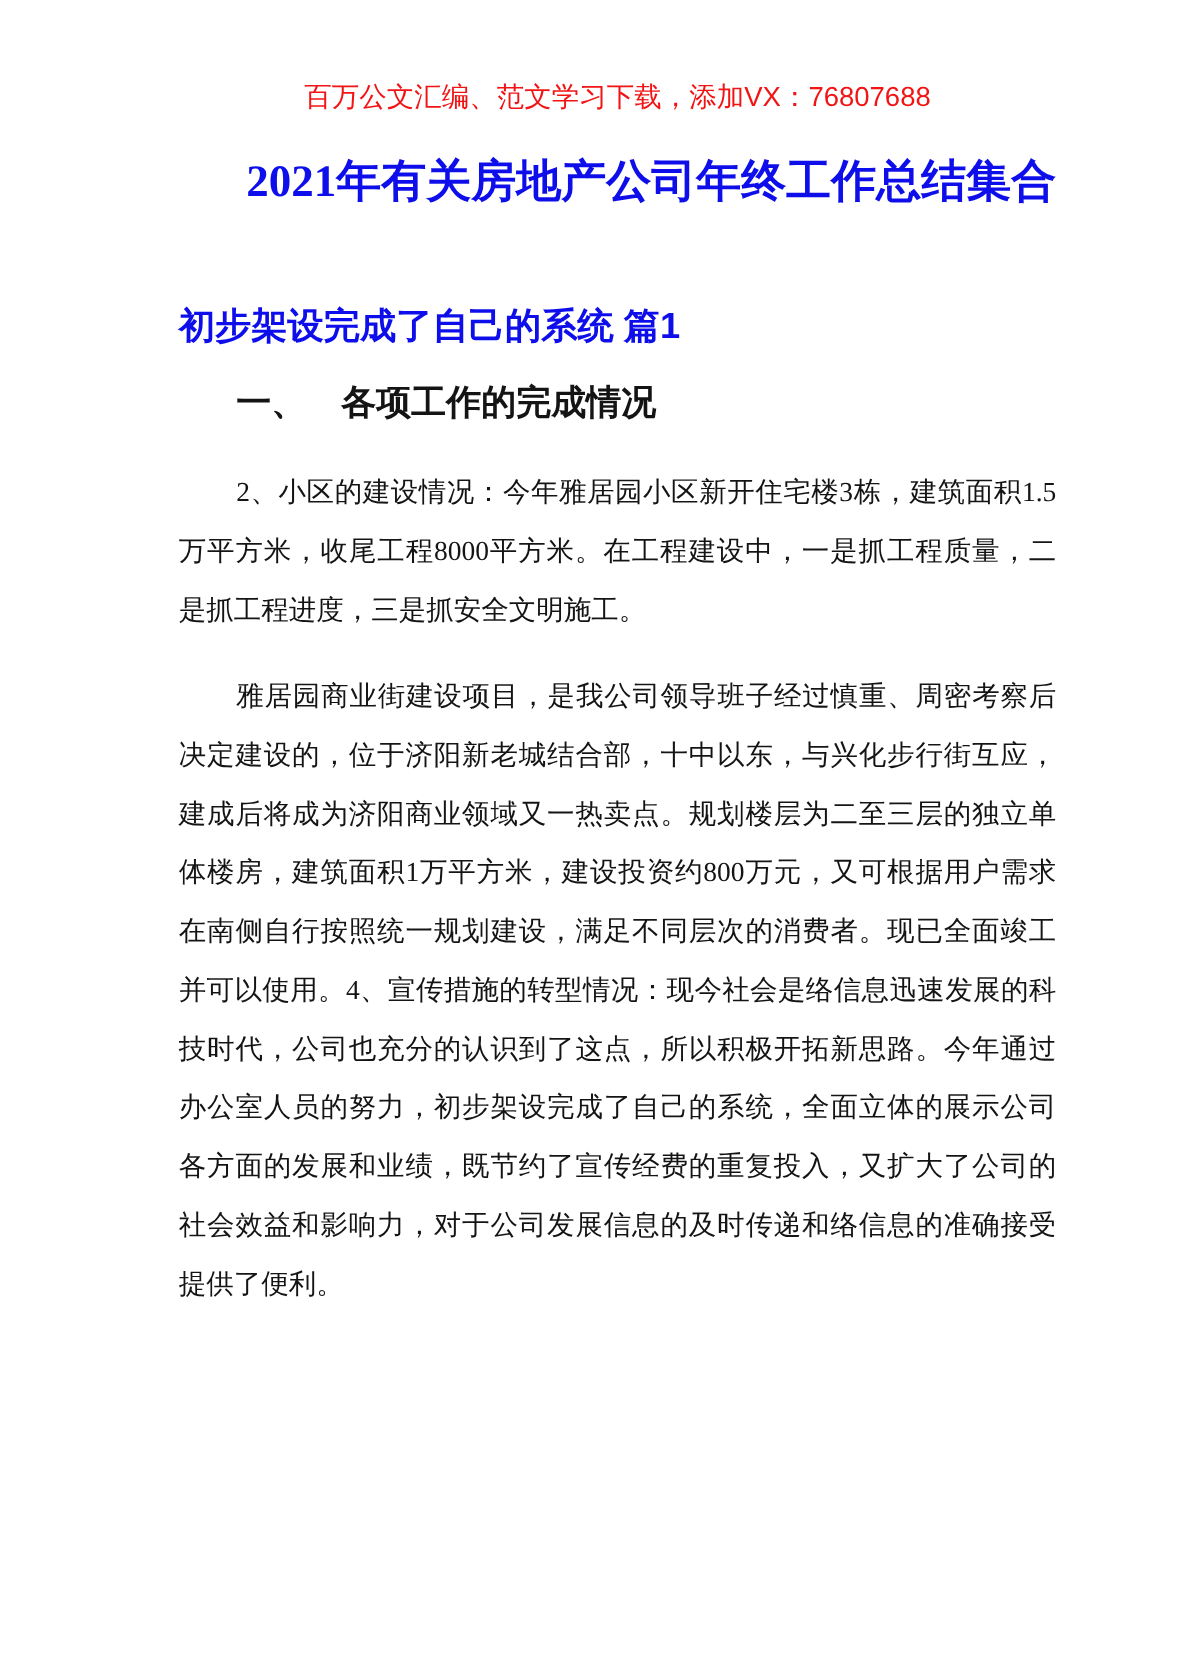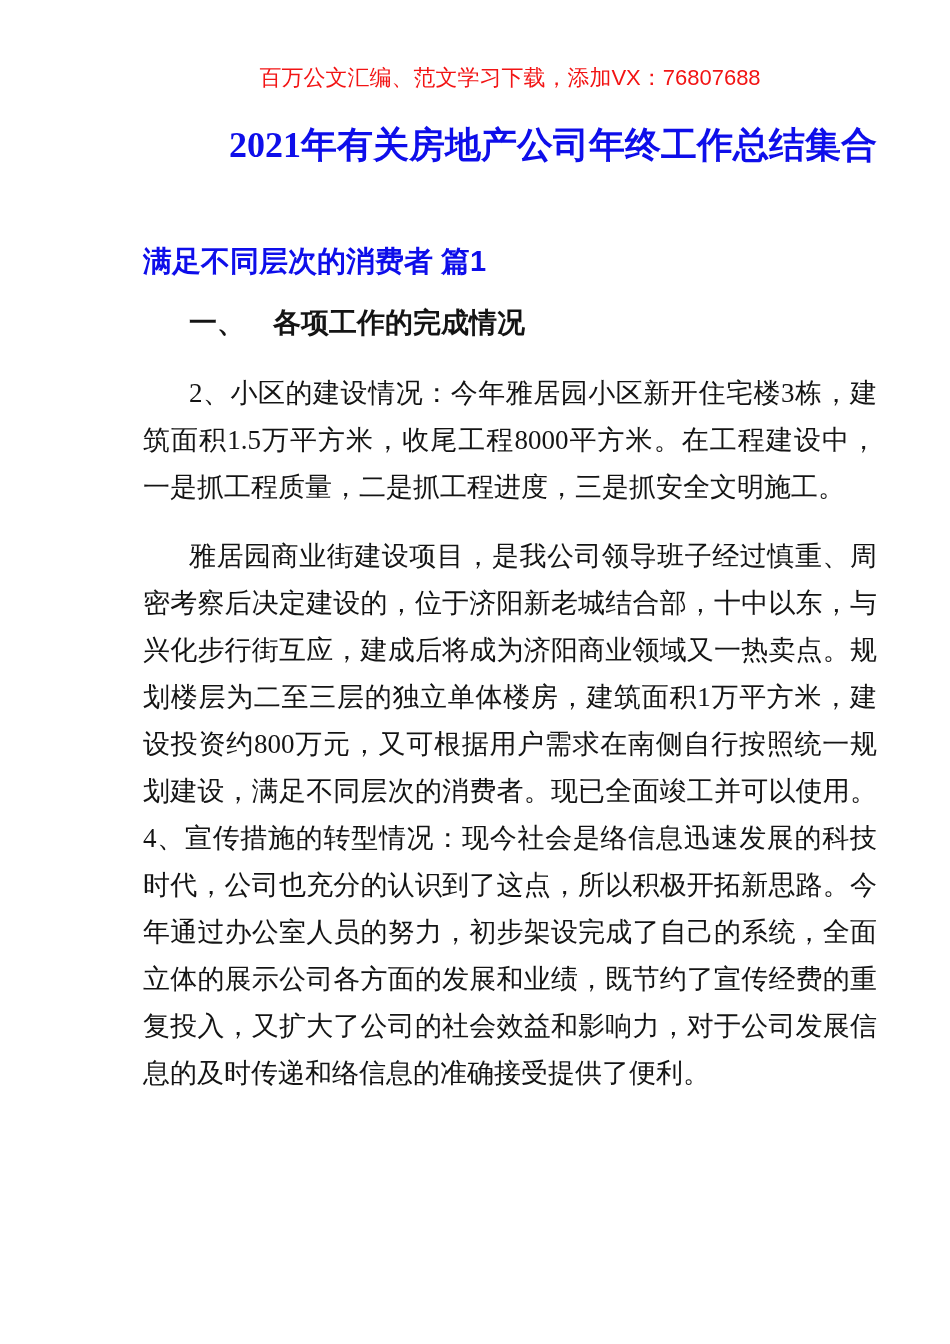--- a/index.html
+++ b/index.html
@@ -16,21 +16,21 @@
   }
   .page{
     position:relative;
     width:950px;
     height:1344px;
     margin:0 auto;
     background:var(--paper);
     overflow:hidden;
   }
   .content{
-    padding:0 73px 0 143px;
+    padding:0 105px 0 143px;
   }
   .promo{
     margin-top:62px;
     text-align:center;
     font-family:"Liberation Sans","DejaVu Sans",sans-serif;
     font-size:22px;
     line-height:31px;
     color:var(--red);
   }
   .doc-title{
@@ -58,42 +58,42 @@
     font-family:"Liberation Serif","DejaVu Serif",serif;
     font-weight:bold;
     font-size:28px;
     line-height:38px;
     text-indent:46px;
   }
   .body-text{
     margin-top:28px;
   }
   .body-text p{
-    font-size:27px;
+    font-size:22px;
     line-height:47px;
     text-align:justify;
     text-justify:inter-ideograph;
     text-indent:46px;
     color:var(--text);
     margin-bottom:22px;
   }
 </style>
 </head>
 <body>
 
 <div class="page">
   <div class="content">
 
     <div class="promo">百万公文汇编、范文学习下载，添加VX：76807688</div>
 
     <h1 class="doc-title">
       <span class="title-line">2021年有关房地产公司年终工作总结集合</span>
     </h1>
 
-    <h2 class="section-heading">满足不同层次的消费者 篇1</h2>
+    <h2 class="section-heading">初步架设完成了自己的系统 篇1</h2>
 
     <h3 class="subsection-heading">一、　各项工作的完成情况</h3>
 
     <div class="body-text">
       <p>2、小区的建设情况：今年雅居园小区新开住宅楼3栋，建筑面积1.5万平方米，收尾工程8000平方米。在工程建设中，一是抓工程质量，二是抓工程进度，三是抓安全文明施工。</p>
       <p>雅居园商业街建设项目，是我公司领导班子经过慎重、周密考察后决定建设的，位于济阳新老城结合部，十中以东，与兴化步行街互应，建成后将成为济阳商业领域又一热卖点。规划楼层为二至三层的独立单体楼房，建筑面积1万平方米，建设投资约800万元，又可根据用户需求在南侧自行按照统一规划建设，满足不同层次的消费者。现已全面竣工并可以使用。4、宣传措施的转型情况：现今社会是络信息迅速发展的科技时代，公司也充分的认识到了这点，所以积极开拓新思路。今年通过办公室人员的努力，初步架设完成了自己的系统，全面立体的展示公司各方面的发展和业绩，既节约了宣传经费的重复投入，又扩大了公司的社会效益和影响力，对于公司发展信息的及时传递和络信息的准确接受提供了便利。</p>
     </div>
 
   </div>
 </div>

